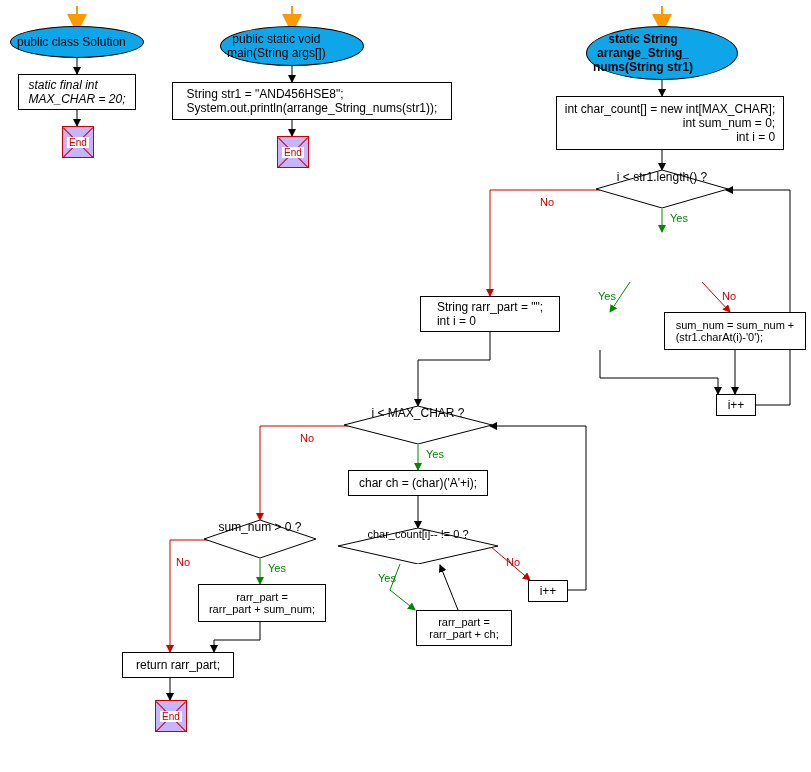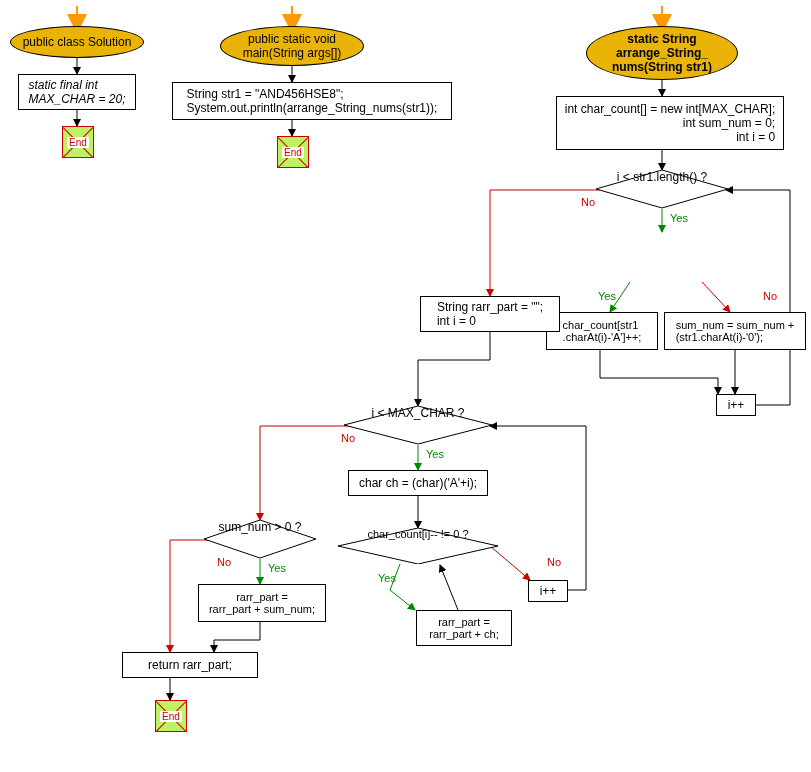--- a/index.html
+++ b/index.html
@@ -10,26 +10,26 @@
     font-size: 12px;
     color: #000;
   }
   .canvas {
     position: relative;
     width: 811px;
     height: 772px;
   }
   .oval {
     position: absolute;
-    background: #eab308;
+    background: #0ea5e9;
     border: 1px solid #000;
     border-radius: 50%;
     display: flex;
     align-items: center;
-    justify-content: center;
+    justify-content: flex-start;
     text-align: center;
     padding: 2px 6px;
     box-sizing: border-box;
   }
   .rect {
     position: absolute;
     background: #fff;
     border: 1px solid #000;
     display: flex;
     align-items: center;
@@ -57,41 +57,41 @@
   .diamond svg {
     position: absolute;
     top: 0; left: 0;
     width: 100%; height: 100%;
     z-index: 1;
   }
   .endbox {
     position: absolute;
     width: 30px; height: 30px;
     border: 1px solid #c00;
-    background: #bef264;
+    background: #c4b5fd;
     display: flex; align-items:center; justify-content:center;
     font-size: 10px;
     color: #c00;
   }
   .endbox::before, .endbox::after {
     content:"";
     position: absolute;
     width: 140%; height: 1px;
     background: #c00;
     top: 50%; left: -20%;
   }
   .endbox::before { transform: rotate(45deg); }
   .endbox::after  { transform: rotate(-45deg); }
   .endbox span { background:#fff; padding:0 2px; z-index:1; }
 
   .lbl {
     position: absolute;
     font-size: 11px;
   }
-  .no { color: #c00; margin-left: 41px; }
+  .no { color: #c00; }
   .yes { color: #080; }
 
   svg.edges {
     position: absolute;
     top: 0; left: 0;
     width: 811px; height: 772px;
     pointer-events: none;
   }
 </style>
 </head>
@@ -208,24 +208,20 @@
     <div class="diamond-inner">
         <span>i &lt; str1.length() ?</span>
       </div>
   </div>
   <div class="lbl yes" style="left:670px; top:212px;">Yes</div>
   <div class="lbl no" style="left:540px; top:196px;">No</div>
 
   <div class="lbl yes" style="left:598px; top:290px;">Yes</div>
   <div class="lbl no" style="left:722px; top:290px;">No</div>
 
-  <div class="rect" style="left:546px; top:312px; width:112px; height:38px; font-size:11px;">
-    <span>char_count[str1
-.charAt(i)-'A']++;</span>
-  </div>
   <div class="rect" style="left:664px; top:312px; width:142px; height:38px; font-size:11px;">
     <span>sum_num = sum_num +
 (str1.charAt(i)-'0');</span>
   </div>
   <div class="rect" style="left:716px; top:394px; width:40px; height:22px; text-align:center;">
     <span>i++</span>
   </div>
 
   <div class="rect" style="left:420px; top:296px; width:140px; height:36px;">
     <span>String rarr_part = "";
@@ -274,20 +270,20 @@
         <span>sum_num &gt; 0 ?</span>
       </div>
   </div>
   <div class="lbl yes" style="left:268px; top:562px;">Yes</div>
   <div class="lbl no" style="left:176px; top:556px;">No</div>
 
   <div class="rect" style="left:198px; top:584px; width:128px; height:38px; font-size:11px; text-align:center;">
     <span>rarr_part =
 rarr_part + sum_num;</span>
   </div>
-  <div class="rect" style="left:122px; top:652px; width:136px; height:26px;">
+  <div class="rect" style="left:122px; top:652px; width:112px; height:26px;">
     <span>return rarr_part;</span>
   </div>
   <div class="endbox" style="left:155px; top:700px;">
     <span>End</span>
   </div>
 
 </div>
 
 </body></html>

